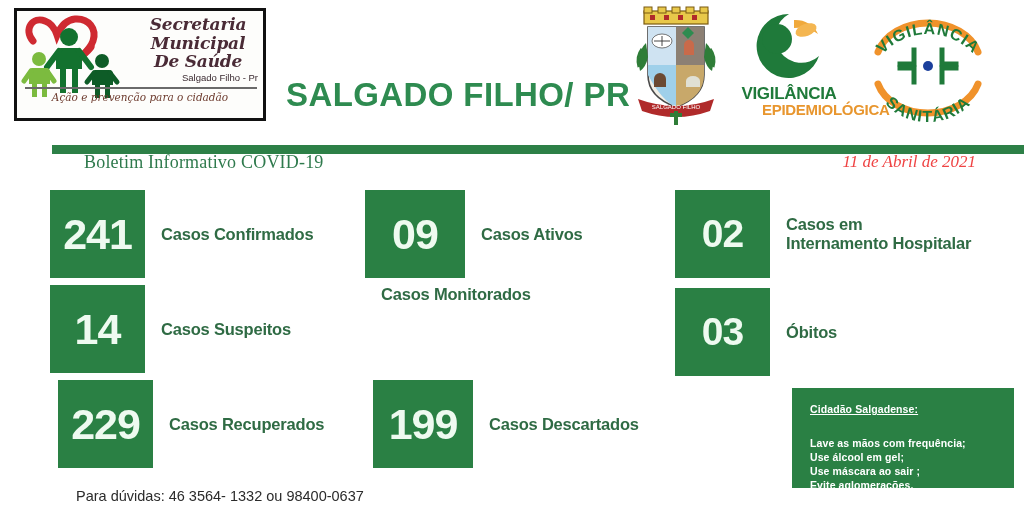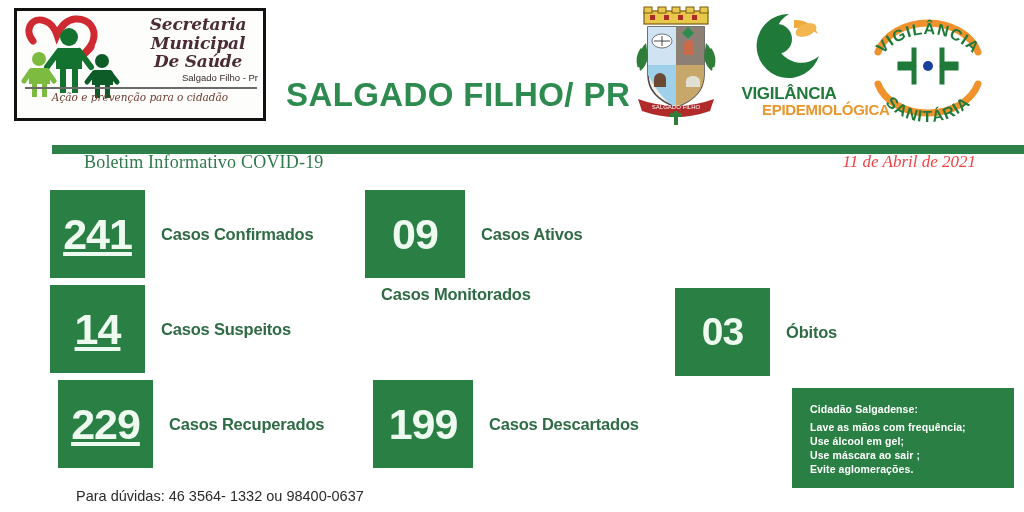--- a/index.html
+++ b/index.html
@@ -166,21 +166,21 @@
     font-weight: bold;
     font-size: 16.5px;
     line-height: 19px;
     letter-spacing: -0.2px;
     padding-left: 16px;
     white-space: pre-line;
   }
 
   
   .c1 { left: 50px; }
-  .c1 .num { width: 95px; font-size: 43px; text-decoration: underline; }
+  .c1 .num { width: 95px; font-size: 43px; }
   
   .c2 { left: 365px; }
   .c2 .num { width: 100px; font-size: 43px; }
   
   .c3 { left: 675px; }
   .c3 .num { width: 95px; font-size: 39px; }
 
   .r1 { top: 190px; }
   .r2 { top: 285px; }
   .r3 { top: 380px; padding-left: 8px; }
@@ -195,21 +195,21 @@
     width: 222px; height: 100px;
     background: #2a8044;
     color: #ffffff;
     box-sizing: border-box;
     padding: 14px 0 0 18px;
     font-size: 10.5px;
     font-weight: bold;
     line-height: 14px;
     letter-spacing: 0.1px;
   }
-  .tips .head { margin-bottom: 4px; }
+  .tips .head { margin-bottom: 20px; text-decoration: underline; }
   .tips .line { white-space: nowrap; }
 
   
   .footer {
     position: absolute;
     left: 76px; top: 488px;
     font-size: 14.5px;
     color: #2b2b2b;
   }
 </style>
@@ -344,20 +344,25 @@
     <div class="lbl">Casos Ativos</div>
   </div>
   <div class="stat c2 r2">
     <div class="lbl">Casos Monitorados</div>
   </div>
   <div class="stat c2 r3">
     <div class="num">199</div>
     <div class="lbl">Casos Descartados</div>
   </div>
 
+  <div class="stat c3 r1">
+    <div class="num">02</div>
+    <div class="lbl">Casos em
+Internamento Hospitalar</div>
+  </div>
   <div class="stat c3 r2">
     <div class="num">03</div>
     <div class="lbl">Óbitos</div>
   </div>
 
   <div class="tips">
     <div class="head line">Cidadão Salgadense:</div>
     <div class="line">Lave as mãos com frequência;</div>
     <div class="line">Use álcool em gel;</div>
     <div class="line">Use máscara ao sair ;</div>

